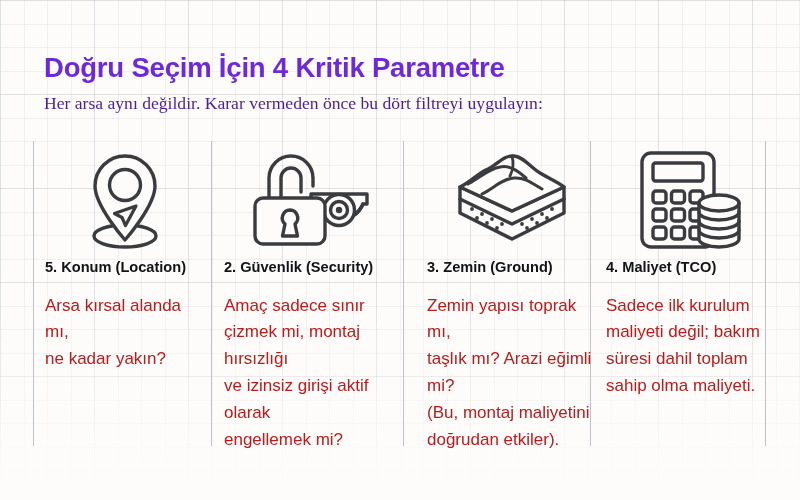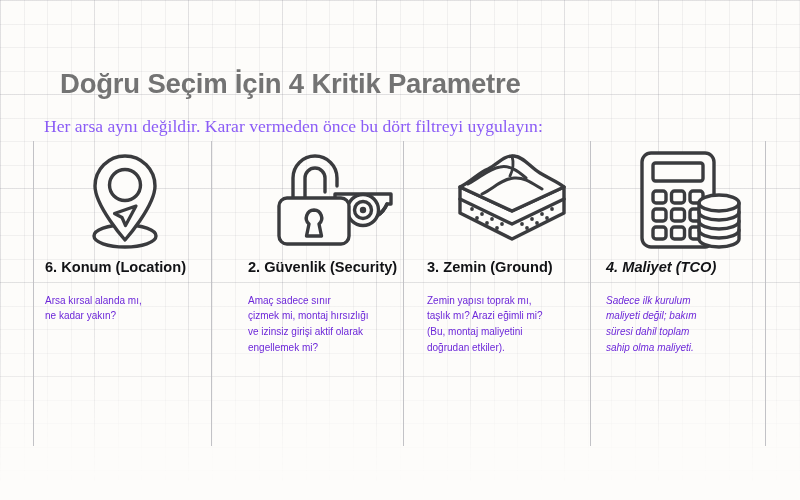--- a/index.html
+++ b/index.html
@@ -56,34 +56,34 @@
   }
 
   
   .header {
     position: absolute;
     left: 44px;
     top: 52px;
     width: 720px;
   }
   .title {
-    margin: 16px;
+    margin: 0;
     font-family: "Liberation Sans", sans-serif;
     font-size: 27.5px;
     font-weight: bold;
     letter-spacing: -0.2px;
-    color: #737373;
+    color: #6d28d9;
     line-height: 1.15;
   }
   .subtitle {
     margin: 9px 0 0 0;
     font-family: "Liberation Serif", serif;
     font-size: 17.6px;
     font-weight: normal;
-    color: #8b5cf6;
+    color: #4c1d95;
     line-height: 1.25;
   }
 
   
   .divider {
     position: absolute;
     top: 141px;
     width: 1px;
     height: 305px;
     background: #c2c2c6;
@@ -112,23 +112,23 @@
     font-family: "Liberation Sans", sans-serif;
     font-size: 14.6px;
     font-weight: bold;
     color: #121316;
     line-height: 1.2;
     white-space: nowrap;
   }
   .col-body {
     margin: 16px 0 0 0;
     font-family: "Liberation Sans", sans-serif;
-    font-size: 10px;
+    font-size: 17px;
     font-weight: normal;
-    color: #6d28d9;
+    color: #b91c1c;
     line-height: 1.58;
   }
   .col-body .ln { display: block; }
 
   svg { display: block; overflow: visible; }
 </style>
 </head>
 <body>
 
 <div id="page">
@@ -151,28 +151,28 @@
 
     <div class="col" style="left:45px; width:160px;">
       <div class="icon-box">
         <svg width="96" height="104" viewBox="0 0 96 104" fill="none" stroke="#3a3b3e" stroke-width="3.4" stroke-linecap="round" stroke-linejoin="round">
           <ellipse cx="48" cy="88" rx="31" ry="11"></ellipse>
           <path d="M48 92 C48 92 18 58 18 38 A30 30 0 0 1 78 38 C78 58 48 92 48 92 Z" fill="#fdfcfa"></path>
           <circle cx="48" cy="37" r="15.5"></circle>
           <path d="M59 58 L37.5 65.5 L45 69.5 L48.5 77.5 Z" stroke-width="3.2"></path>
         </svg>
       </div>
-      <h2 class="col-heading">6. Konum (Location)</h2>
+      <h2 class="col-heading">5. Konum (Location)</h2>
       <p class="col-body">
         <span class="ln">Arsa kırsal alanda mı,</span>
         <span class="ln">ne kadar yakın?</span>
       </p>
     </div>
 
-    <div class="col" style="left:224px; width:170px;margin-left:24px;">
+    <div class="col" style="left:224px; width:170px;">
       <div class="icon-box">
         <svg width="128" height="104" viewBox="0 0 128 104" fill="none" stroke="#3a3b3e" stroke-width="3.4" stroke-linecap="round" stroke-linejoin="round">
 
           <path d="M24 50 V30 A22 22 0 0 1 68 30 V38"></path>
           <path d="M36 50 V30 A10 10 0 0 1 56 30 V44"></path>
 
           <path d="M66 46 H122 V56 H118 A26 26 0 0 1 70 56 H66 Z" fill="#fdfcfa"></path>
           <path d="M70 56 A26 26 0 0 0 118 56"></path>
           <circle cx="94" cy="62" r="15.5" fill="#fdfcfa"></circle>
           <circle cx="94" cy="62" r="8.5"></circle>
@@ -226,21 +226,21 @@
       </div>
       <h2 class="col-heading">3. Zemin (Ground)</h2>
       <p class="col-body">
         <span class="ln">Zemin yapısı toprak mı,</span>
         <span class="ln">taşlık mı? Arazi eğimli mi?</span>
         <span class="ln">(Bu, montaj maliyetini</span>
         <span class="ln">doğrudan etkiler).</span>
       </p>
     </div>
 
-    <div class="col" style="left:606px; width:165px;font-style:italic;">
+    <div class="col" style="left:606px; width:165px;">
       <div class="icon-box">
         <svg width="112" height="106" viewBox="0 0 112 106" fill="none" stroke="#3a3b3e" stroke-width="3.4" stroke-linecap="round" stroke-linejoin="round">
 
           <path d="M18 6 H72 A9 9 0 0 1 81 15 V91 A9 9 0 0 1 72 100 H18 A9 9 0 0 1 9 91 V15 A9 9 0 0 1 18 6 Z" fill="#fdfcfa"></path>
 
           <rect x="20" y="16" width="50" height="18" rx="2.5"></rect>
 
           <rect x="20" y="44" width="13" height="12" rx="3"></rect>
           <rect x="38.5" y="44" width="13" height="12" rx="3"></rect>
           <rect x="57" y="44" width="13" height="12" rx="3"></rect>

